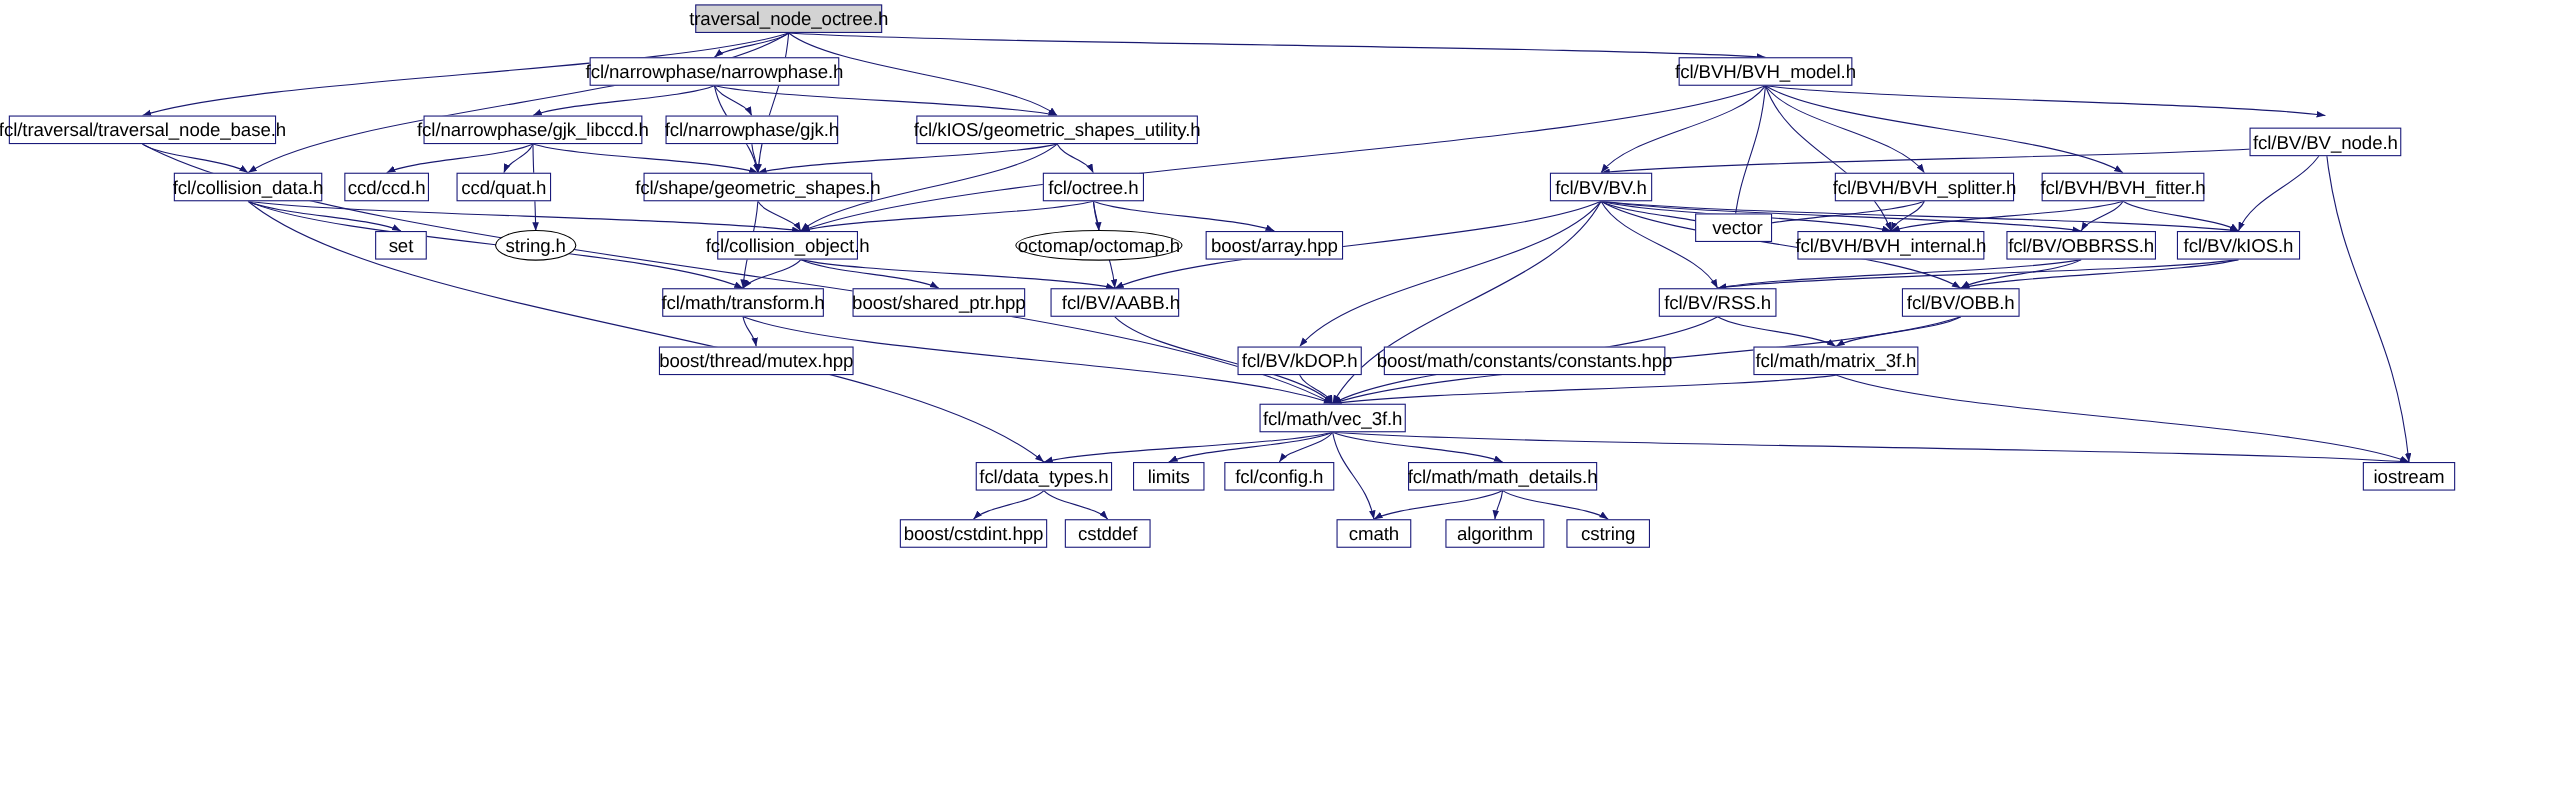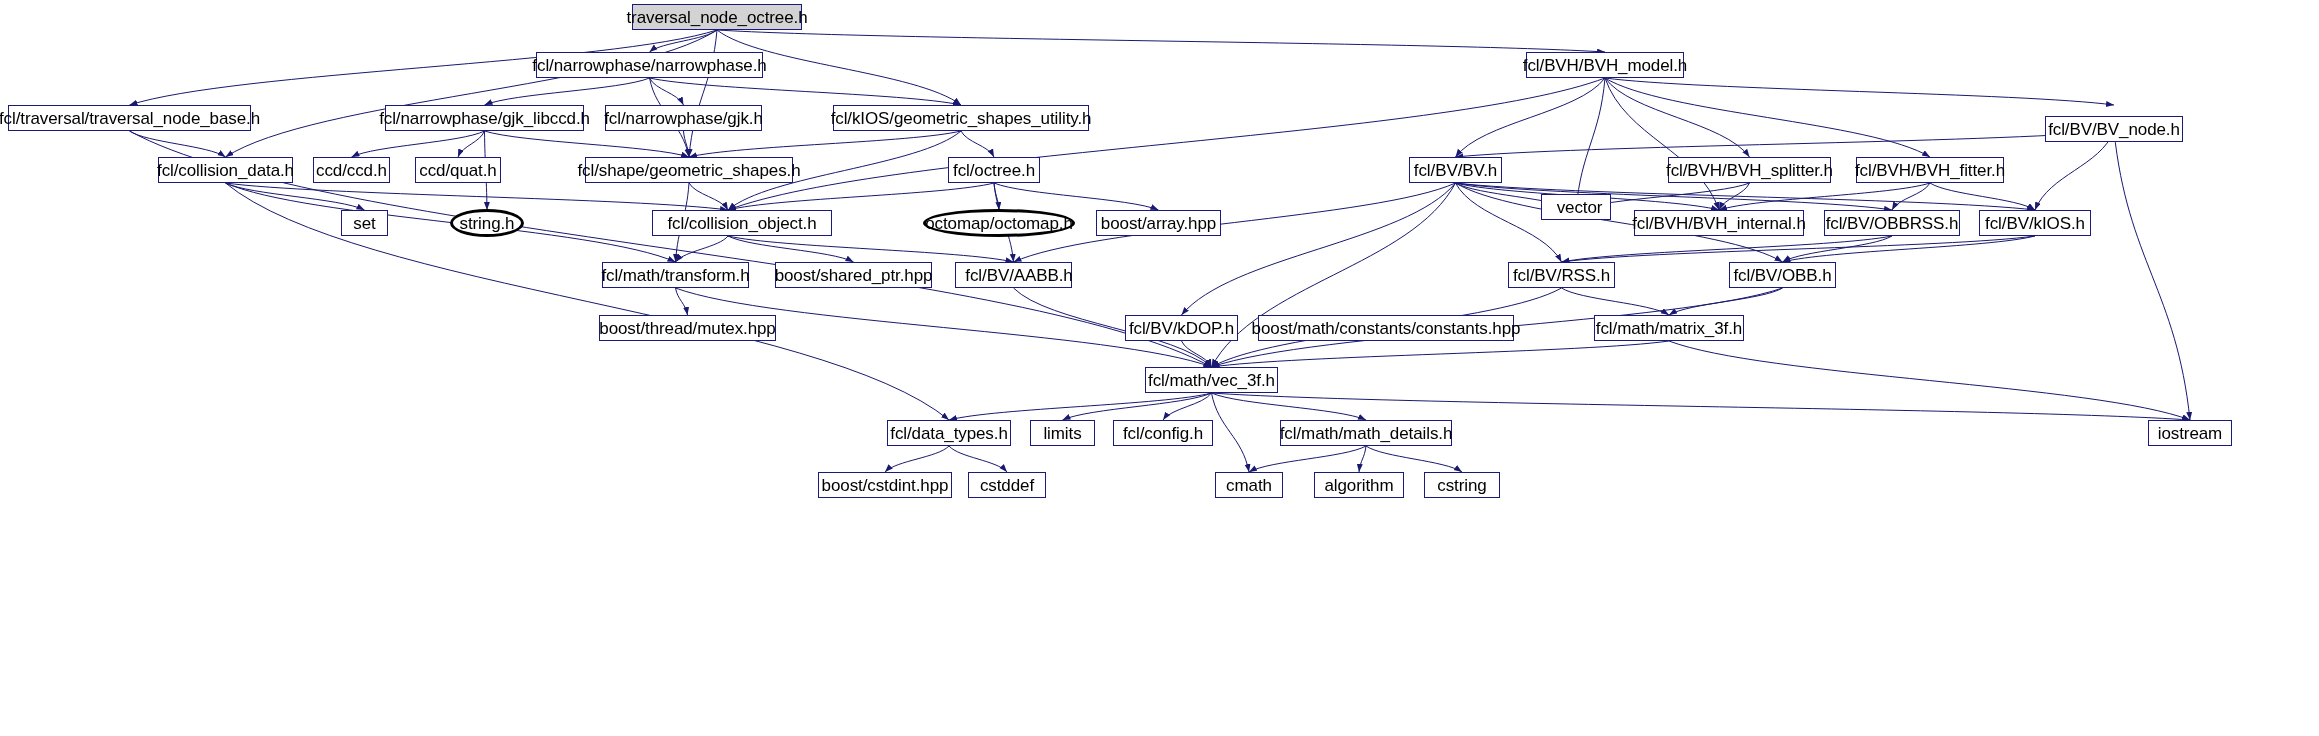--- a/index.html
+++ b/index.html
@@ -36,21 +36,21 @@
     white-space: nowrap;
     padding: 0 5px;
     height: 26px;
     letter-spacing: -0.1px;
   }
   .node.root {
     background: #d3d3d3;
   }
   .node.ellipse {
     border-radius: 50%;
-    border: 3px solid #000000;
+    border: 1px solid #000000;
   }
 </style>
 </head>
 <body>
 
 <div id="canvas">
   <svg class="edges" id="edge-layer" viewBox="0 0 2319 736">
     <defs>
       <marker id="arrow" markerWidth="9" markerHeight="9" refX="8" refY="3" orient="auto" markerUnits="strokeWidth">
         <path d="M0,0 L0,6 L8,3 z" fill="#191970"></path>
@@ -153,21 +153,21 @@
       <div class="node" style="left: 158px; top: 157px; width: 135px;">fcl/collision_data.h</div>
       <div class="node" style="left: 313px; top: 157px; width: 77px;">ccd/ccd.h</div>
       <div class="node" style="left: 415px; top: 157px; width: 86px;">ccd/quat.h</div>
       <div class="node" style="left: 585px; top: 157px; width: 208px;">fcl/shape/geometric_shapes.h</div>
       <div class="node" style="left: 948px; top: 157px; width: 92px;">fcl/octree.h</div>
       <div class="node" style="left: 1409px; top: 157px; width: 93px;">fcl/BV/BV.h</div>
       <div class="node" style="left: 1668px; top: 157px; width: 163px;">fcl/BVH/BVH_splitter.h</div>
       <div class="node" style="left: 1856px; top: 157px; width: 148px;">fcl/BVH/BVH_fitter.h</div>
       <div class="node" style="left: 341px; top: 210px; width: 47px;">set</div>
       <div class="node ellipse" style="left: 450px; top: 209px; width: 74px; height: 28px;">string.h</div>
-      <div class="node" style="left: 652px; top: 210px; width: 180px;">fcl/collision_object.h</div>
+      <div class="node" style="left: 652px; top: 210px; width: 128px;">fcl/collision_object.h</div>
       <div class="node ellipse" style="left: 923px; top: 209px; width: 152px; height: 28px;">octomap/octomap.h</div>
       <div class="node" style="left: 1096px; top: 210px; width: 125px;">boost/array.hpp</div>
       <div class="node" style="left: 1541px; top: 194px; width: 70px; padding-left: 12px;">vector</div>
       <div class="node" style="left: 1634px; top: 210px; width: 170px;">fcl/BVH/BVH_internal.h</div>
       <div class="node" style="left: 1824px; top: 210px; width: 136px;">fcl/BV/OBBRSS.h</div>
       <div class="node" style="left: 1979px; top: 210px; width: 112px;">fcl/BV/kIOS.h</div>
       <div class="node" style="left: 602px; top: 262px; width: 147px;">fcl/math/transform.h</div>
       <div class="node" style="left: 775px; top: 262px; width: 157px;">boost/shared_ptr.hpp</div>
       <div class="node" style="left: 955px; top: 262px; width: 117px; padding-left: 16px;">fcl/BV/AABB.h</div>
       <div class="node" style="left: 1508px; top: 262px; width: 107px;">fcl/BV/RSS.h</div>

